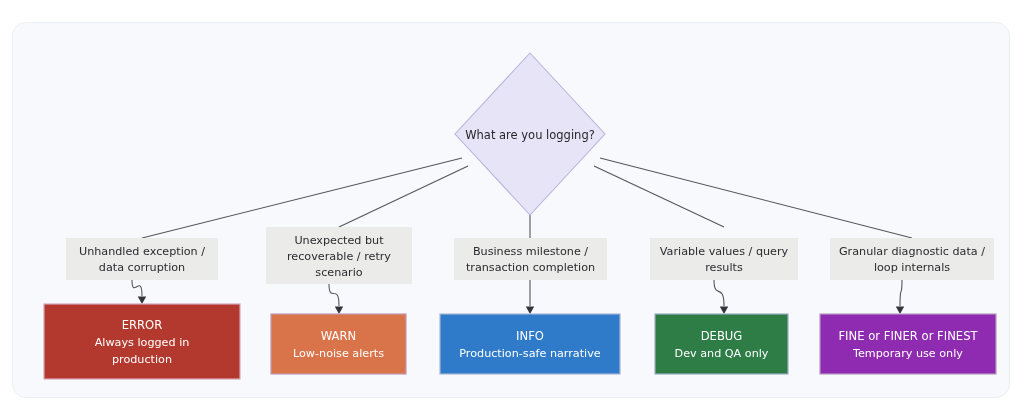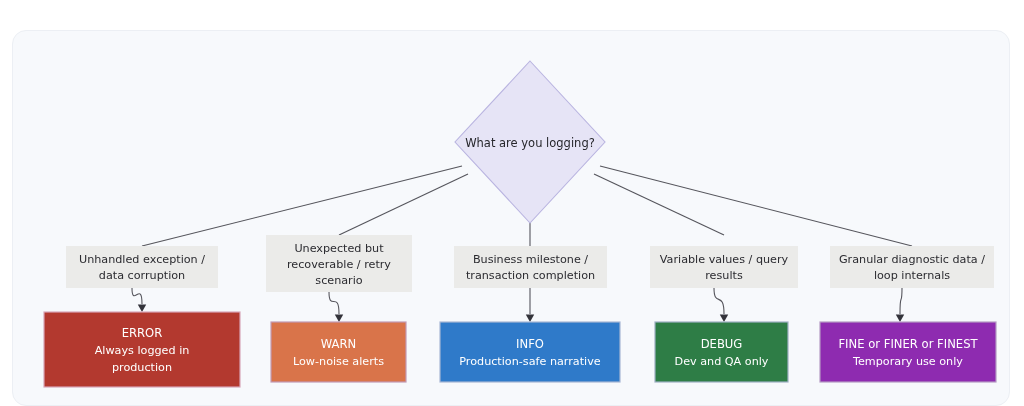--- a/index.html
+++ b/index.html
@@ -9,21 +9,21 @@
   }
   body {
     width: 1024px;
     height: 406px;
     font-family: "DejaVu Sans", sans-serif;
     overflow: hidden;
   }
   #canvas-wrap {
     position: absolute;
     left: 0;
-    top: 16px;
+    top: 8px;
     width: 1024px;
     height: 321px;
   }
   .canvas-bg {
     position: absolute;
     left: 12px;
     top: 14px;
     width: 998px;
     height: 376px;
     background: #f7f9fc;

